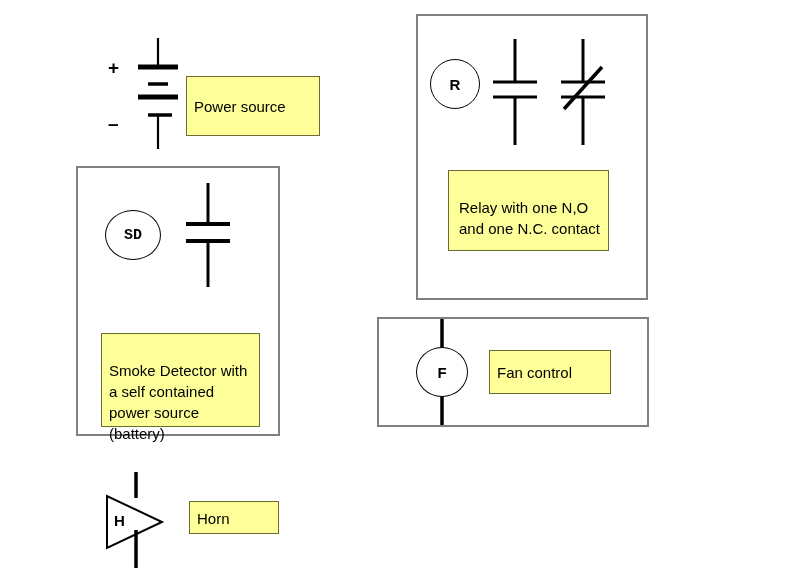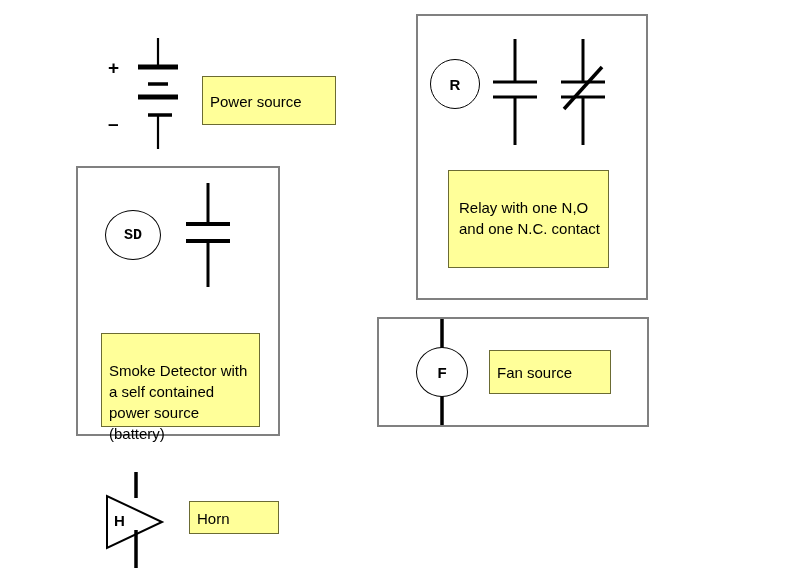--- a/index.html
+++ b/index.html
@@ -95,21 +95,21 @@
       <line x1="10" y1="61" x2="50" y2="61" stroke="#000000" stroke-width="5"></line>
 
       <line x1="20" y1="79" x2="44" y2="79" stroke="#000000" stroke-width="3.5"></line>
 
       <line x1="30" y1="79" x2="30" y2="113" stroke="#000000" stroke-width="2.2"></line>
     </svg>
 
     <span class="abs plus-minus" style="left:8px; top:22px;">+</span>
     <span class="abs plus-minus" style="left:8px; top:78px;">–</span>
 
-    <div class="abs caption single" style="left:102px; top:40px; width:134px; height:49px;">Power source</div>
+    <div class="abs caption single" style="left:86px; top:40px; width:134px; height:60px;">Power source</div>
   </div>
 
   <div class="abs group-box" style="left:76px; top:166px; width:204px; height:270px;"></div>
 
   <div class="abs circle" style="left:105px; top:210px; width:56px; height:50px;font-family:Liberation Mono, monospace;">
     <span>SD</span>
   </div>
 
   <svg class="abs sym" style="left:182px; top:181px;" width="52" height="108" viewBox="0 0 52 108">
     <line x1="26" y1="2" x2="26" y2="42" stroke="#000000" stroke-width="3"></line>
@@ -136,35 +136,35 @@
   </svg>
 
   <svg class="abs sym" style="left:558px; top:37px;" width="60" height="110" viewBox="0 0 60 110">
     <line x1="25" y1="2" x2="25" y2="44" stroke="#000000" stroke-width="3"></line>
     <line x1="3" y1="45" x2="47" y2="45" stroke="#000000" stroke-width="3"></line>
     <line x1="3" y1="60" x2="47" y2="60" stroke="#000000" stroke-width="3"></line>
     <line x1="25" y1="60" x2="25" y2="108" stroke="#000000" stroke-width="3"></line>
     <line x1="6" y1="72" x2="44" y2="30" stroke="#000000" stroke-width="3.5"></line>
   </svg>
 
-  <div class="abs caption" style="left:448px; top:170px; width:161px; height:98px;padding-left:10px;">
+  <div class="abs caption" style="left:448px; top:170px; width:161px; height:81px;padding-left:10px;">
     <span style="display:block;">Relay with one N,O and one N.C. contact</span>
   </div>
 
   <div class="abs group-box" style="left:377px; top:317px; width:272px; height:110px;"></div>
 
   <svg class="abs sym" style="left:436px; top:319px;" width="12" height="106" viewBox="0 0 12 106">
     <line x1="6" y1="0" x2="6" y2="106" stroke="#000000" stroke-width="3.5"></line>
   </svg>
 
   <div class="abs circle" style="left:416px; top:347px; width:52px; height:50px; background:#ffffff;">
     <span>F</span>
   </div>
 
-  <div class="abs caption single" style="left:489px; top:350px; width:122px; height:44px;">Fan source</div>
+  <div class="abs caption single" style="left:489px; top:350px; width:122px; height:44px;">Fan control</div>
 
   <div class="abs" style="left:100px; top:470px; width:175px; height:100px;">
 
     <svg class="abs sym" style="left:0px; top:0px;" width="80" height="100" viewBox="0 0 80 100">
 
       <line x1="36" y1="2" x2="36" y2="28" stroke="#000000" stroke-width="3.5"></line>
 
       <line x1="36" y1="60" x2="36" y2="98" stroke="#000000" stroke-width="3.5"></line>
 
       <polygon points="7,26 7,78 62,52" fill="#ffffff" fill-opacity="0" stroke="#000000" stroke-width="2"></polygon>

